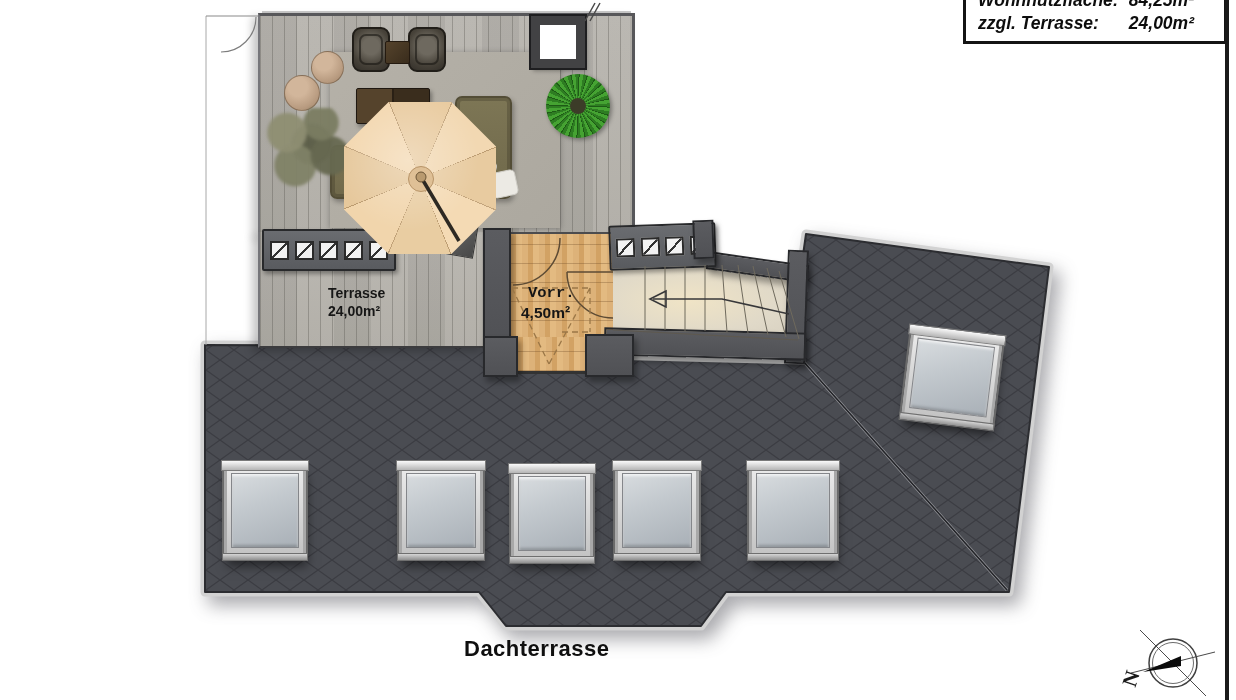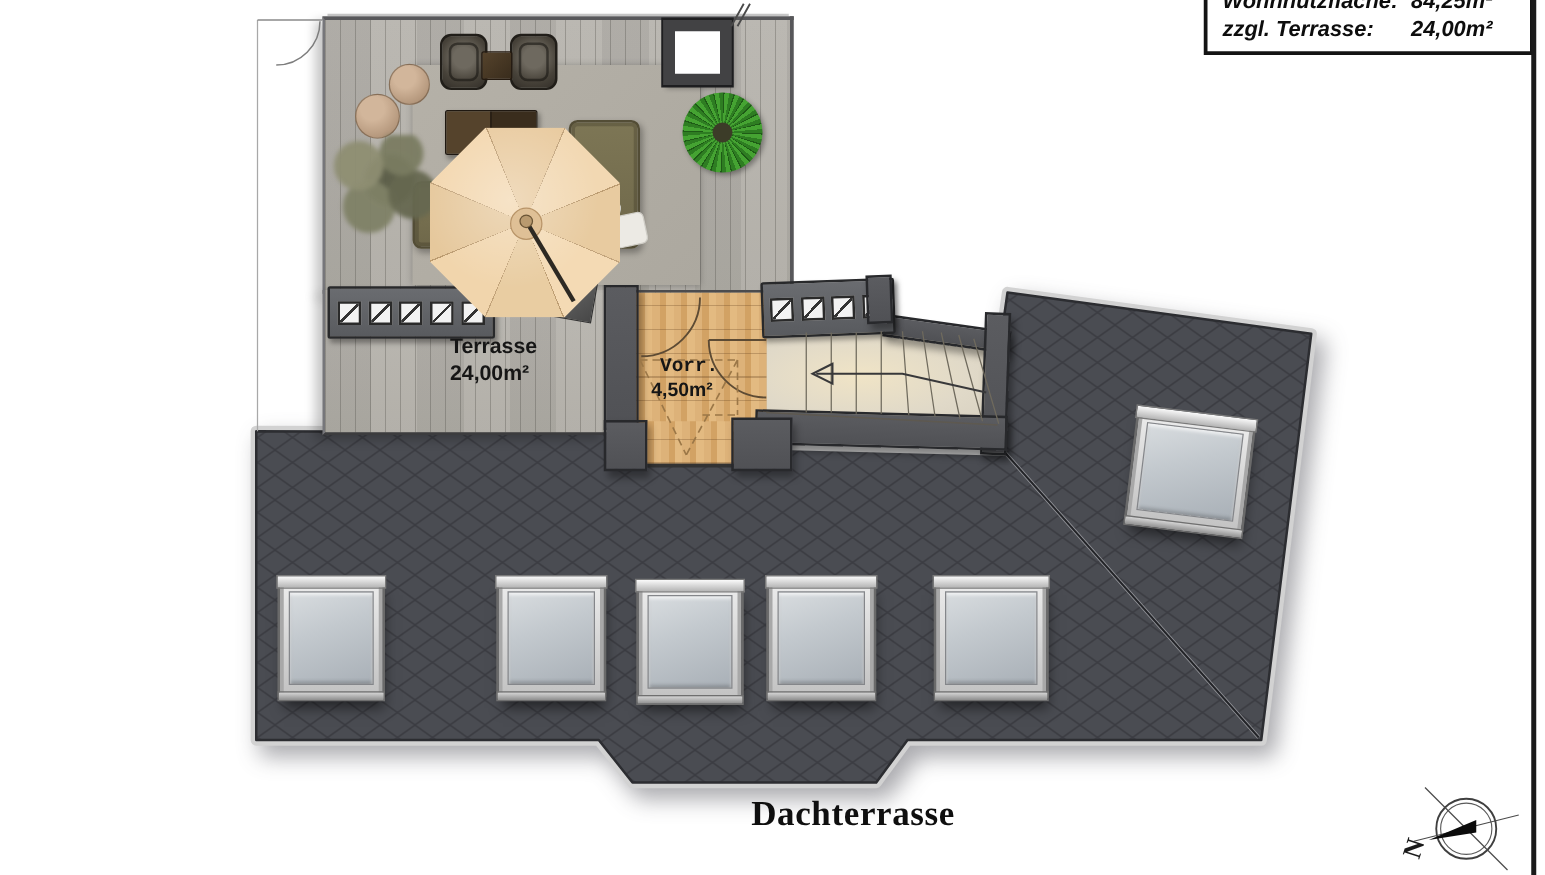--- a/index.html
+++ b/index.html
@@ -105,25 +105,25 @@
   .rwin .glass { position:absolute; inset:8px 7px 9px 7px;
     background:linear-gradient(160deg, #d8dcdf 0%, #c3c9ce 40%, #a9b0b7 100%);
     border:1px solid #84868a; box-shadow:inset 0 2px 3px rgba(255,255,255,0.7), inset 0 -2px 3px rgba(0,0,0,0.2); }
   .rwin::before { content:""; position:absolute; left:-3px; right:-3px; top:-5px; height:9px;
     background:linear-gradient(#fafafa,#b5b5b5); border:1px solid #7a7a7a; }
   .rwin::after { content:""; position:absolute; left:-2px; right:-2px; bottom:-4px; height:6px;
     background:linear-gradient(#d5d5d5,#8f8f8f); border:1px solid #6f6f6f; }
 
   
   .room-label { z-index:50; color:#161616; font-weight:bold; line-height:1.3; }
-  .lbl-terrasse { left:328px; top:266px; font-size:17px;margin-left:32px; }
+  .lbl-terrasse { left:328px; top:284px; font-size:14px; }
   .lbl-vorr { left:521px; top:283px; font-size:15.5px; }
   .lbl-vorr .name { margin-left:7px;font-family:Liberation Mono, monospace; }
-  .plan-title { left:464px; top:636px; width:300px; text-align:right; z-index:50;
-    font-size:28px; font-weight:bold; color:#0f0f0f; letter-spacing:0.5px;font-family:Liberation Serif, serif; }
+  .plan-title { left:464px; top:636px; width:300px; text-align:left; z-index:50;
+    font-size:22px; font-weight:bold; color:#0f0f0f; letter-spacing:0.5px; }
 
   .info-box { left:963px; top:-16px; width:264px; height:60px; z-index:50; box-sizing:border-box;
     background:#fff; border:3px solid #141414; padding:2px 30px 4px 12px;
     font-size:17.5px; font-weight:bold; font-style:italic; color:#0d0d0d; }
   .info-row { display:flex; justify-content:space-between; line-height:23px; }
 
   .page-frame-right { left:1225px; top:0; width:4px; height:700px; background:#1a1a1a; z-index:55; }
 
   svg { position:absolute; }
   .roof-svg { left:150px; top:200px; z-index:5; filter:drop-shadow(7px 9px 9px rgba(55,55,65,0.42)); }

